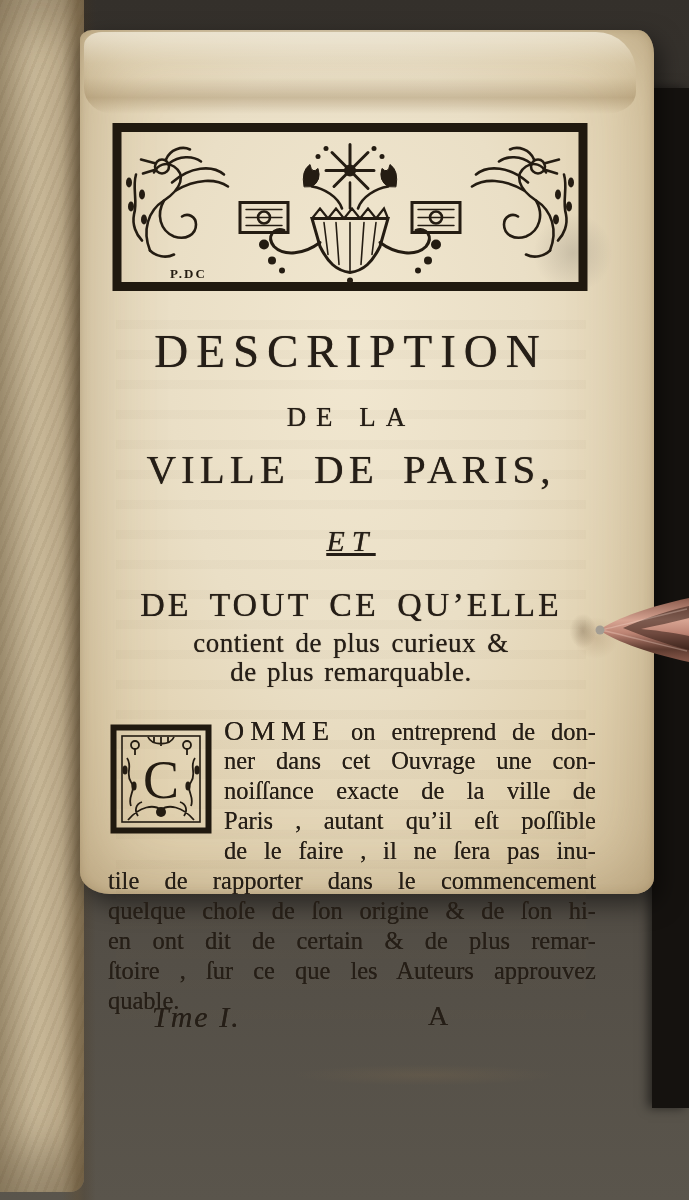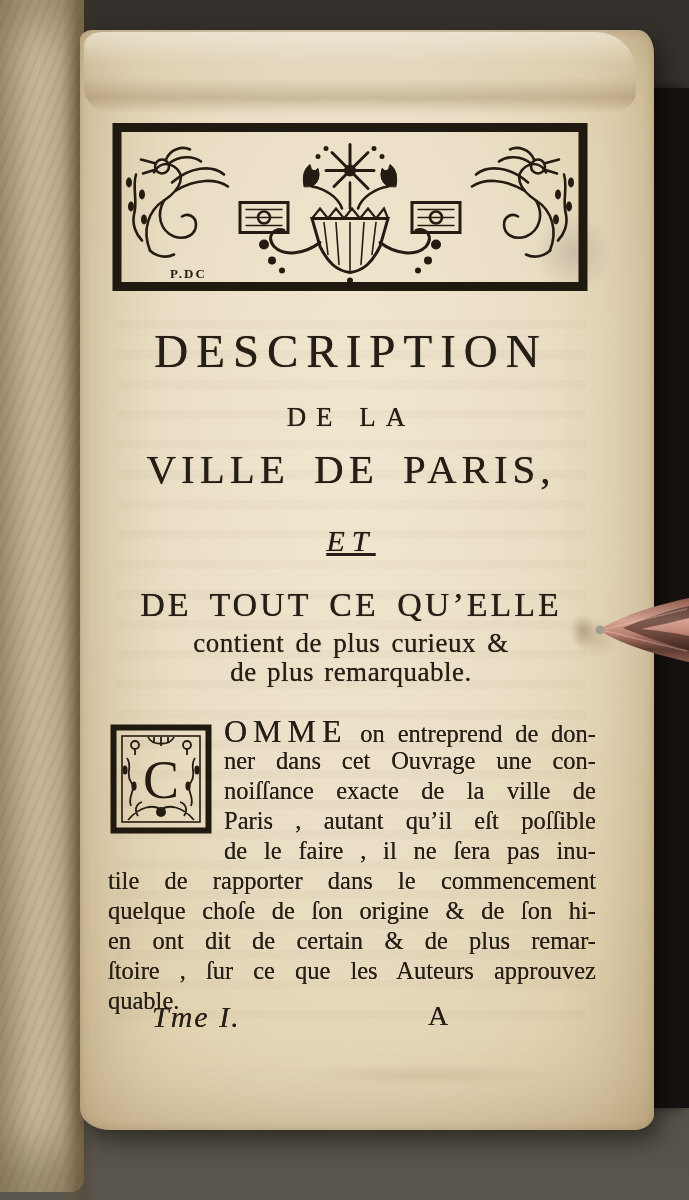--- a/index.html
+++ b/index.html
@@ -16,21 +16,21 @@
     background:
       repeating-linear-gradient(112deg,rgba(120,100,65,.10) 0 3px,rgba(0,0,0,0) 3px 9px),
       linear-gradient(90deg,#bfae8d 0%,#cdbd9d 40%,#c4b291 85%,#ab9877 100%);
     box-shadow:inset 0 -40px 50px rgba(60,45,25,.35), inset 0 30px 40px rgba(60,45,25,.25);
     border-radius:0 0 14px 0;
   }
   .gutter{position:absolute;left:62px;top:0;width:34px;height:1200px;
     background:linear-gradient(90deg,rgba(0,0,0,0) 0%,rgba(95,75,45,.38) 45%,rgba(70,52,28,.22) 65%,rgba(0,0,0,0) 100%);}
   
   .page{
-    position:absolute;left:80px;top:30px;width:574px;height:1100px;
+    position:absolute;left:80px;top:30px;width:574px;height:864px;
     background:radial-gradient(ellipse at 47% 38%,#f1e7d0 0%,#eadfc6 42%,#e0d0ae 75%,#d2bf9b 97%);
     border-radius:12px 16px 20px 30px / 10px 24px 16px 22px;
     box-shadow:inset 0 0 80px rgba(115,88,46,.34), inset 0 0 10px rgba(115,88,46,.25), 6px 10px 24px rgba(0,0,0,.5);
   }
   .page-curl{position:absolute;left:4px;top:2px;width:552px;height:82px;
     background:linear-gradient(180deg,rgba(255,252,240,.6) 0%,rgba(240,230,205,.15) 38%,rgba(0,0,0,0) 55%,rgba(130,102,60,.30) 80%,rgba(0,0,0,0) 100%);
     border-radius:18px 40px 30px 30px/14px 40px 22px 26px;}
   .stain1{position:absolute;left:438px;top:168px;width:110px;height:110px;border-radius:50%;
     background:radial-gradient(closest-side,rgba(88,84,78,.20),rgba(0,0,0,0) 72%);}
   .stain2{position:absolute;left:180px;top:1032px;width:330px;height:26px;
@@ -50,21 +50,21 @@
   .tet{top:494px;font-size:30px;letter-spacing:7px;font-style:italic;text-decoration:underline;}
   .t4{top:556px;font-size:34px;letter-spacing:3px;word-spacing:7px;}
   .t5{top:598px;font-size:27px;letter-spacing:.5px;word-spacing:4px;}
   .t6{top:627px;font-size:27px;letter-spacing:.5px;word-spacing:3px;}
   
   .bodyblock{position:absolute;left:28px;top:686px;width:488px;font-size:24.5px;
     text-shadow:0 0 .6px rgba(35,25,12,.8);}
   .bline{height:30px;line-height:30px;text-align:justify;text-align-last:justify;word-spacing:2px;}
   .bline.indent{margin-left:116px;}
   .bline.nojust{text-align-last:left;}
-  .lead{letter-spacing:6px;font-size:32px;margin-top:32px;}
+  .lead{letter-spacing:6px;font-size:28px;margin-top:32px;}
   .dropcap{position:absolute;left:30px;top:694px;width:102px;height:110px;}
   
   .volmark{position:absolute;left:72px;top:970px;font-size:30px;font-style:italic;letter-spacing:2px;
     text-shadow:0 0 .6px rgba(35,25,12,.8);}
   .sigmark{position:absolute;left:348px;top:970px;font-size:28px;letter-spacing:1px;
     text-shadow:0 0 .6px rgba(35,25,12,.8);}
   
   .clip{position:absolute;right:0;top:592px;width:96px;height:76px;}
   .clip-shadow{position:absolute;right:88px;top:608px;width:36px;height:46px;border-radius:50%;
     background:radial-gradient(closest-side,rgba(90,70,45,.30),rgba(0,0,0,0) 75%);}

